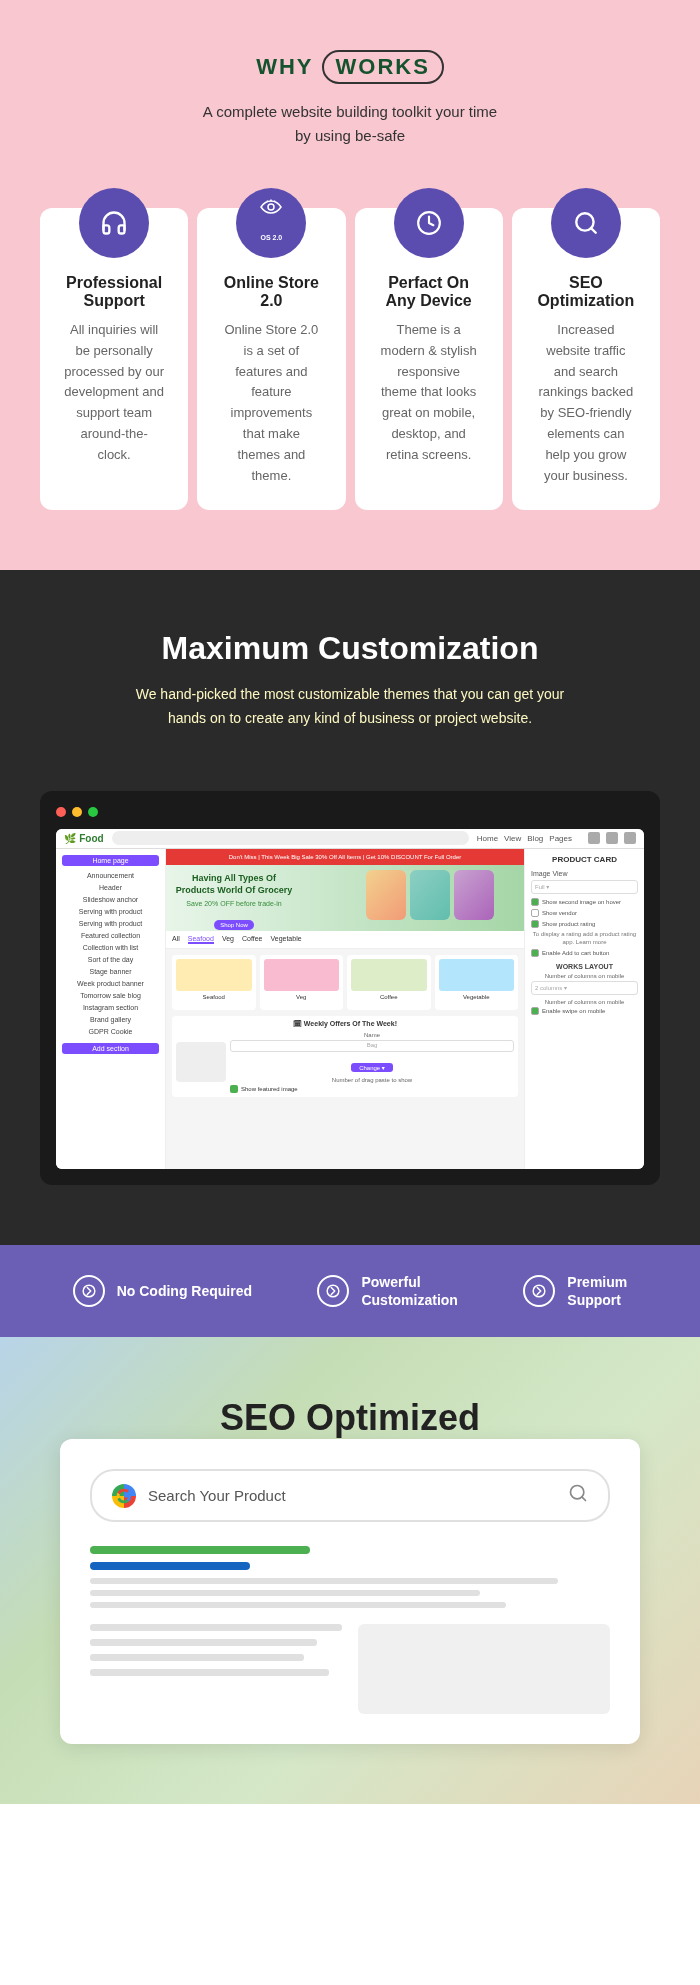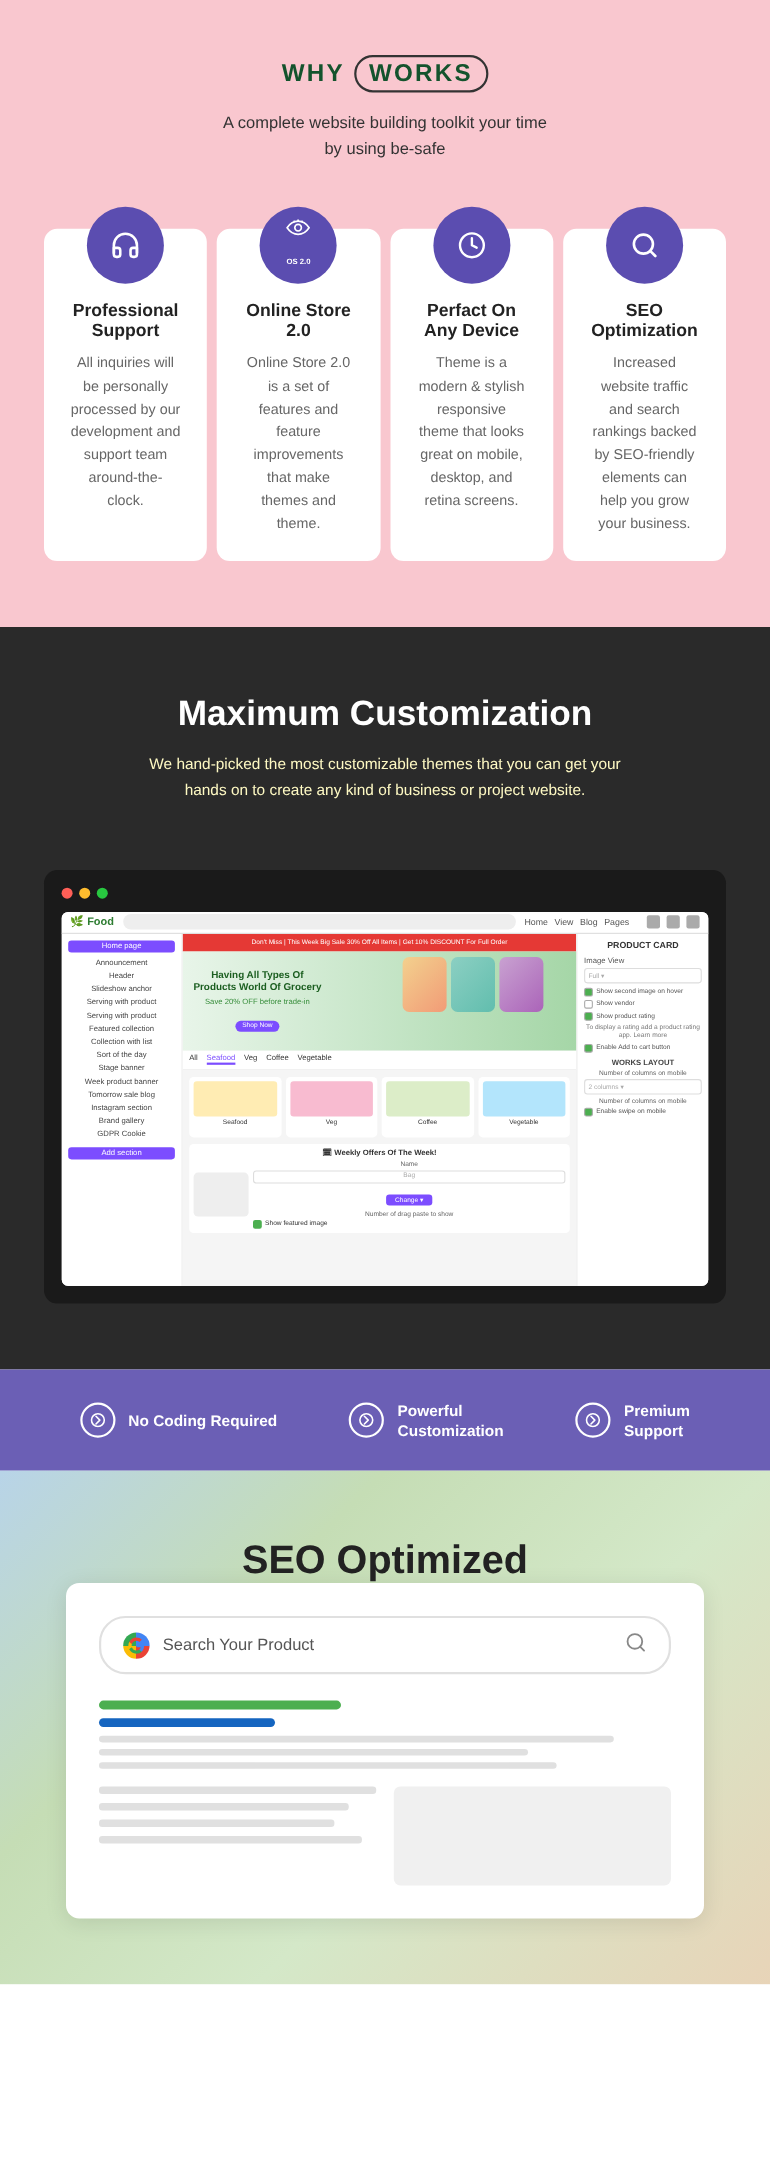--- a/index.html
+++ b/index.html
@@ -435,21 +435,21 @@
               <div style="background:#7c4dff; color:#fff; font-size:7px; padding:2px 6px; border-radius:3px; text-align:center;">Add section</div>
             </div>
           </div>
 
           <div class="store-main">
 
             <div style="background:#e53935; height:16px; display:flex; align-items:center; justify-content:center;">
               <span style="font-size:6px; color:#fff;">Don't Miss | This Week Big Sale 30% Off All Items | Get 10% DISCOUNT For Full Order</span>
             </div>
 
-            <div style="background:linear-gradient(90deg, #e8f5e9, #a5d6a7); height:90px; display:flex; align-items:center; padding:8px; position:relative;">
+            <div style="background:linear-gradient(90deg, #e8f5e9, #a5d6a7); height:66px; display:flex; align-items:flex-start; padding:8px; position:relative;">
               <div style="max-width:120px;">
                 <div style="font-size:9px; font-weight:700; color:#1b5e20; line-height:1.3; margin-bottom:4px;">Having All Types Of Products World Of Grocery</div>
                 <div style="font-size:7px; color:#388e3c; margin-bottom:6px;">Save 20% OFF before trade-in</div>
                 <div style="background:#7c4dff; color:#fff; font-size:6px; padding:2px 6px; border-radius:10px; display:inline-block;">Shop Now</div>
               </div>
               <div style="position:absolute; right:30px; top:5px; display:flex; gap:4px;">
                 <div style="width:40px; height:50px; background:linear-gradient(135deg,#ffcc80,#ff8a65); border-radius:6px; opacity:0.8;"></div>
                 <div style="width:40px; height:50px; background:linear-gradient(135deg,#80cbc4,#4db6ac); border-radius:6px; opacity:0.8;"></div>
                 <div style="width:40px; height:50px; background:linear-gradient(135deg,#ce93d8,#ab47bc); border-radius:6px; opacity:0.8;"></div>
               </div>

